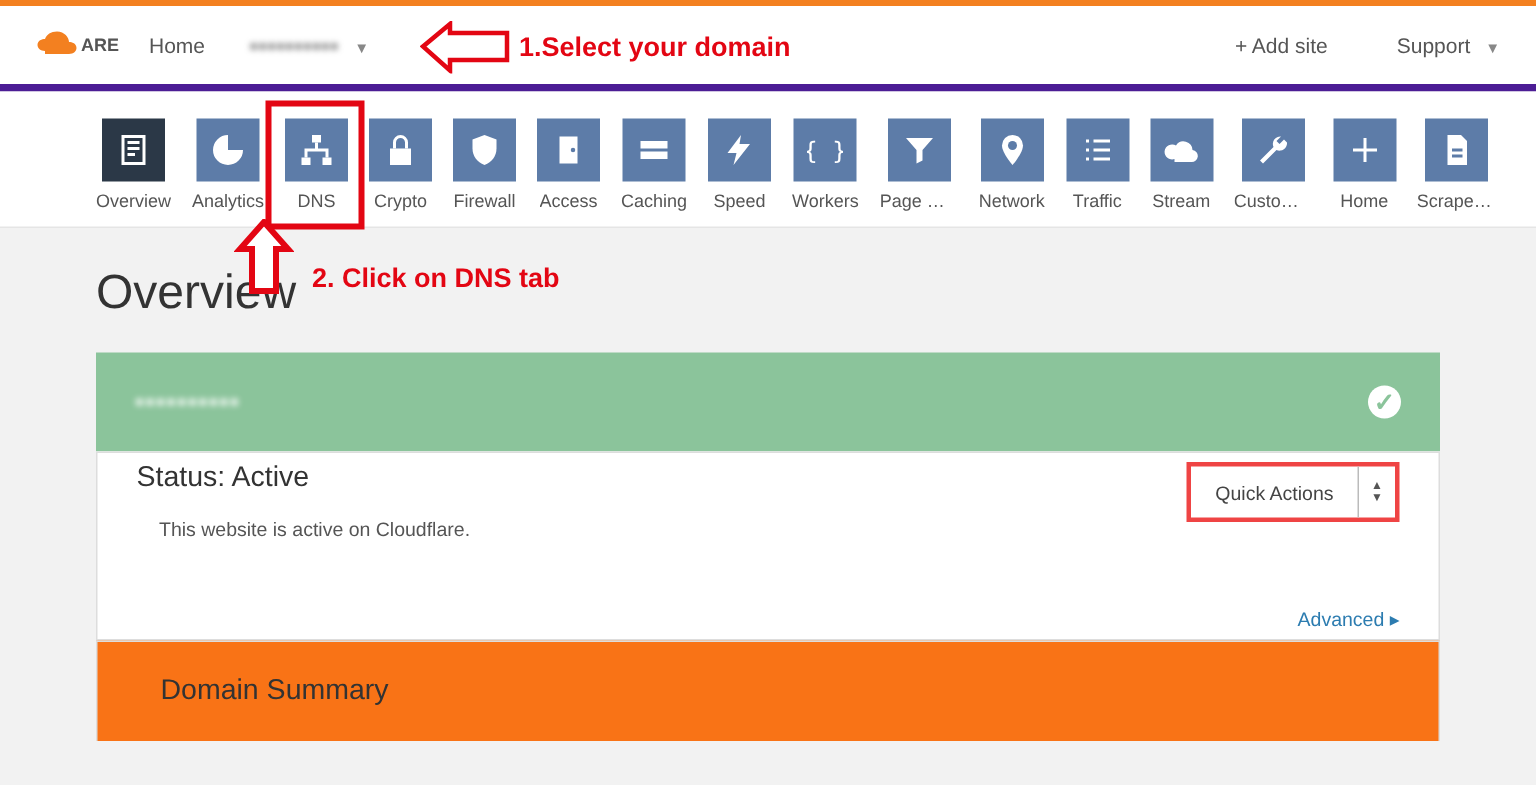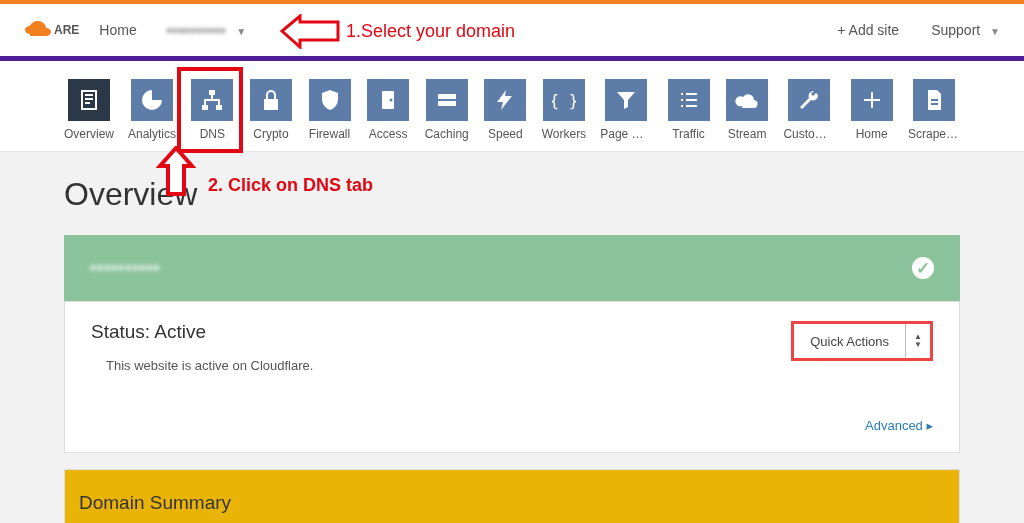--- a/index.html
+++ b/index.html
@@ -3,43 +3,43 @@
 <meta charset="utf-8">
 <style>
 html,body{margin:0;padding:0;font-family:"Segoe UI",Arial,sans-serif;background:#f2f2f2;color:#333;font-size:14px}
 .top-orange{height:4px;background:#f38020}
 .header{height:52px;background:#fff;display:flex;align-items:center;padding:0 24px;border-bottom:5px solid #4c1d95;position:relative}
 .logo{display:flex;align-items:center;gap:2px}
 .nav-left{display:flex;align-items:center;gap:30px;margin-left:20px}
 .home{color:#555}
 .blur{filter:blur(2px);color:#555;letter-spacing:1px}
 .caret{font-size:10px;color:#888;margin-left:6px}
-.nav-right{margin-left:auto;display:flex;align-items:center;gap:32px;color:#555}
+.nav-right{margin-left:auto;display:flex;align-items:center;gap:46px;color:#555}
 .tabrow{background:#fff;padding:18px 64px 10px;display:flex;gap:14px;border-bottom:1px solid #e5e5e5}
 .tab{display:flex;flex-direction:column;align-items:center;width:52px;cursor:pointer}
 .tab-icon{width:42px;height:42px;background:#5d7ca8;display:flex;align-items:center;justify-content:center}
 .tab-icon svg{width:24px;height:24px;fill:#fff}
 .dark{background:#2b3847}
 .tab-label{font-size:12px;color:#555;margin-top:6px;white-space:nowrap;overflow:hidden;text-overflow:ellipsis;max-width:52px;text-align:center}
 .main{padding:24px 64px}
 .page-title{font-size:32px;font-weight:300;color:#333;margin:0 0 22px 0}
 .banner{background:#8bc49b;color:#fff;padding:22px 26px;display:flex;align-items:center;justify-content:space-between;font-size:17px}
 .check{width:22px;height:22px;border-radius:50%;background:#fff;color:#8bc49b;display:flex;align-items:center;justify-content:center;font-weight:bold}
-.card{background:#fff;border:1px solid #ddd;padding:19px 26px}
+.card{background:#fff;border:1px solid #ddd;padding:6px 26px}
 .status-row{display:flex;align-items:flex-start;justify-content:space-between}
 .status h3{margin:0 0 10px 0;font-weight:400;font-size:19px;color:#333}
 .status p{margin:15px;font-size:13px;color:#555}
 .qa{display:flex;border:3px solid #ef4444;height:34px}
 .qa-btn{padding:0 16px;display:flex;align-items:center;font-size:13px;color:#444}
 .qa-arrows{width:24px;border-left:1px solid #bbb;display:flex;flex-direction:column;align-items:center;justify-content:center;font-size:8px;color:#555;line-height:8px}
 .adv{text-align:right;color:#2c7cb0;font-size:13px;margin-top:30px}
-.section2{background:#eab308;border:1px solid #ddd;border-bottom:none;padding:22px 14px;margin-top:16px}
+.section2{background:#f97316;border:1px solid #ddd;border-bottom:none;padding:22px 42px;}
 .section2 h3{margin:0;font-weight:400;font-size:19px}
 
-.anno-arrow1{position:absolute;left:280px;top:10px;display:flex;align-items:center;color:#e30613;font-weight:normal;font-size:18px}
+.anno-arrow1{position:absolute;left:280px;top:10px;display:flex;align-items:center;color:#e30613;font-weight:bold;font-size:18px}
 .anno-arrow1 svg{width:60px;height:35px;fill:none;stroke:#e30613;stroke-width:3}
 .box-dns{position:absolute;border:4px solid #e30613;pointer-events:none}
 .anno2{position:absolute;display:flex;align-items:flex-end;color:#e30613;font-weight:bold;font-size:18px;gap:12px}
 .anno2 svg{width:40px;height:50px;fill:none;stroke:#e30613;stroke-width:4}
 .container{position:relative}
 </style>
 </head>
 <body>
 
 <div class="container">
@@ -154,20 +154,29 @@
         </div>
     <div class="tab-label">Workers</div>
   </div>
   <div class="tab">
     <div class="tab-icon">
           <svg viewBox="0 0 24 24">
             <path d="M3 4h18l-7 8v7l-4 2v-9z" fill="#fff"></path>
           </svg>
         </div>
     <div class="tab-label">Page Rules</div>
+  </div>
+  <div class="tab">
+    <div class="tab-icon">
+          <svg viewBox="0 0 24 24">
+            <path d="M12 2a7 7 0 0 1 7 7c0 5-7 13-7 13S5 14 5 9a7 7 0 0 1 7-7z" fill="#fff"></path>
+            <circle cx="12" cy="9" r="3" fill="#5d7ca8"></circle>
+          </svg>
+        </div>
+    <div class="tab-label">Network</div>
   </div>
   <div class="tab">
     <div class="tab-icon">
           <svg viewBox="0 0 24 24">
             <path d="M4 6h2M4 12h2M4 18h2M9 6h11M9 12h11M9 18h11" stroke="#fff" stroke-width="2"></path>
           </svg>
         </div>
     <div class="tab-label">Traffic</div>
   </div>
   <div class="tab">

